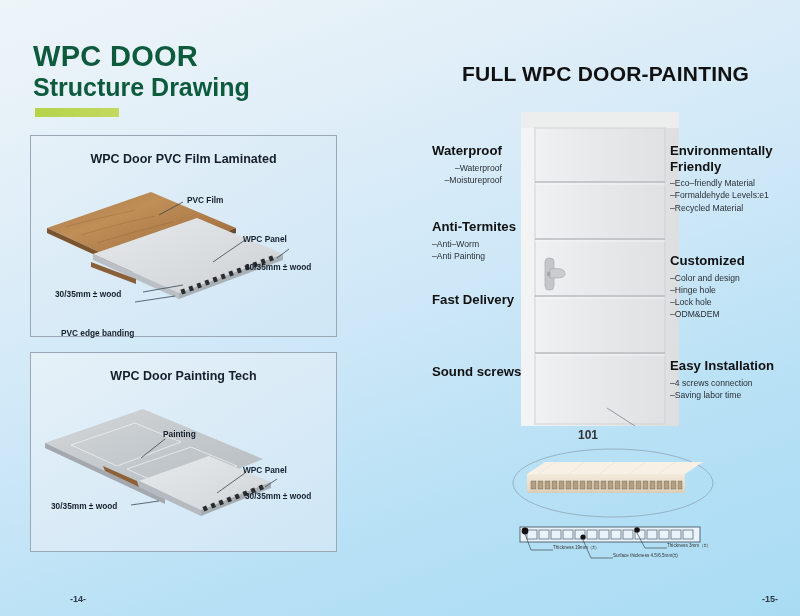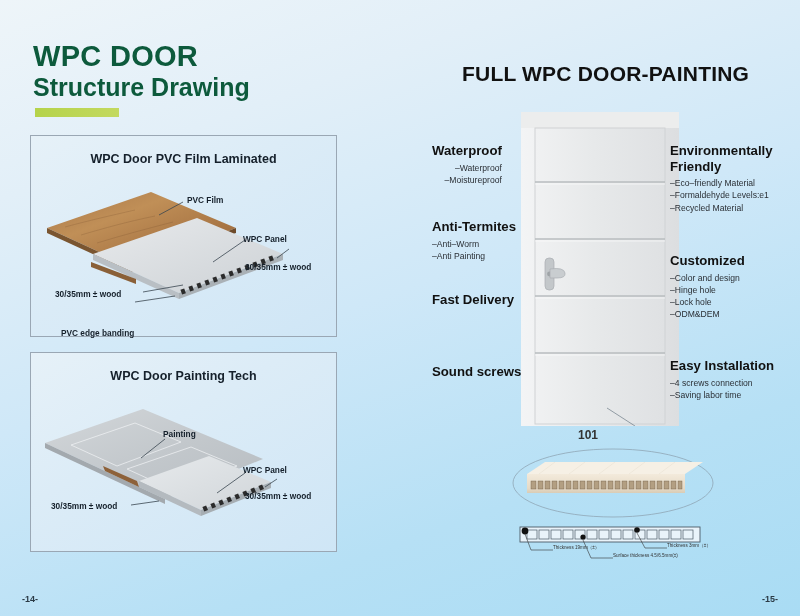--- a/index.html
+++ b/index.html
@@ -33,21 +33,21 @@
 
   .feat{position:absolute;}
   .feat h4{margin:0;font-size:13.2px;font-weight:bold;color:#111;line-height:1.18;}
   .feat ul{margin:3px 0 0 0;padding:0;list-style:none;}
   .feat li{font-size:8.6px;color:#2a2f35;line-height:1.42;white-space:nowrap;}
 
   .fl{left:432px;}
   .fr{left:670px;}
 
   .door-num{position:absolute;left:578px;top:428px;font-size:12px;color:#333;font-weight:bold;}
-  .pg{position:absolute;bottom:12px;font-size:9px;font-weight:bold;color:#2b3a45;}
+  .pg{position:absolute;bottom:12px;font-size:9px;font-weight:bold;color:#2b3a45;margin-left:48px;}
   .pg-l{left:22px;}
   .pg-r{right:22px;}
 
   .micro{position:absolute;font-size:4.6px;color:#333;white-space:nowrap;
      font-family:"Liberation Sans",sans-serif;}
 </style>
 </head>
 <body>
 
 <div class="page">

